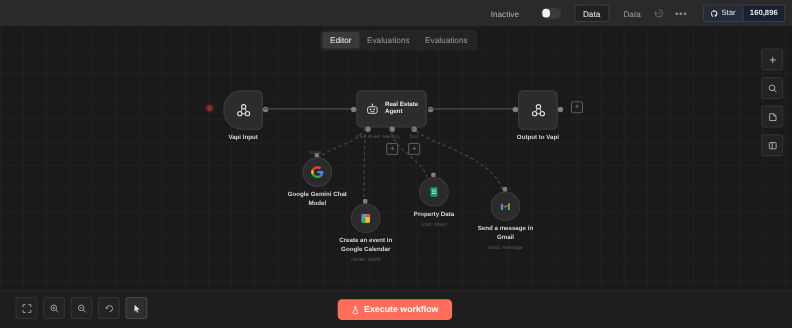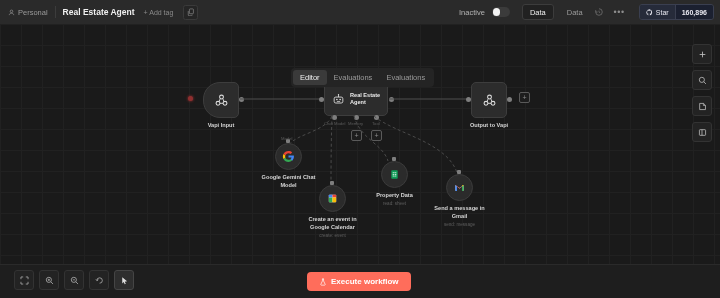--- a/index.html
+++ b/index.html
@@ -13,37 +13,37 @@
           display:flex;align-items:center;}
   .tb-left{display:flex;align-items:center;gap:0;padding-left:8px;height:24px;}
   .personal{display:flex;align-items:center;gap:3px;font-size:7.5px;color:#9a9a9a;}
   .person-ic{width:7px;height:7px;display:block;}
   .divider{width:1px;height:12px;background:#3c3c3c;margin:0 7px;}
   .wf-title{font-size:8.5px;color:#f0f0f0;font-weight:bold;}
   .addtag{font-size:7px;color:#8a8a8a;margin-left:9px;}
   .iconbtn{width:13px;height:13px;border:1px solid #3a3a3a;border-radius:2.5px;
            display:flex;align-items:center;justify-content:center;background:#252525;}
   .tb-right{margin-left:auto;display:flex;align-items:center;gap:0;padding-right:6px;height:24px;}
-  .inactive-lbl{font-size:7.5px;color:#b4b4b4;margin-right:7px;}
+  .inactive-lbl{font-size:7.5px;color:#b4b4b4;margin-right:20px;}
   .toggle{width:18px;height:9.5px;border-radius:6px;background:#3b3b3b;position:relative;}
   .toggle .knob{position:absolute;left:1px;top:1px;width:7.5px;height:7.5px;border-radius:50%;background:#f2f2f2;}
   .share{margin-left:12px;font-size:7.5px;color:#f0f0f0;border:1px solid #3c3c3c;
          border-radius:3px;padding:2.5px 7px;background:#212121;}
   .saved{margin-left:13px;font-size:7.5px;color:#9b9b9b;}
   .histbtn{margin-left:10px;width:12px;height:12px;display:flex;align-items:center;justify-content:center;opacity:.62;}
   .dots{margin-left:9px;font-size:9px;color:#8d8d8d;letter-spacing:.6px;}
   .starwrap{margin-left:14px;display:flex;align-items:stretch;border-radius:3px;overflow:hidden;
             border:1px solid #3a3f50;height:14px;}
   .star-l{display:flex;align-items:center;gap:3px;background:#262b3a;padding:0 6px;font-size:7px;color:#e8e8f0;}
   .star-r{display:flex;align-items:center;background:#1b2030;padding:0 6px;font-size:7px;color:#e8e8f0;
           border-left:1px solid #3a3f50;font-weight:bold;}
 
   
   .tabs{position:absolute;left:291px;top:27px;display:flex;gap:0;align-items:center;
-        background:#242424;border-radius:4px;padding:2px;z-index:5;margin-top:41px;}
+        background:#242424;border-radius:4px;padding:2px;z-index:5;}
   .tab{font-size:7.5px;color:#9a9a9a;padding:3px 7px;border-radius:3px;}
   .tab.active{background:#3a3a3a;color:#f2f2f2;}
 
   
   .canvas{position:absolute;left:0;top:24px;width:720px;height:274px;background:#1a1a1a;
           background-image:
             linear-gradient(to right,#212121 1px,transparent 1px),
             linear-gradient(to bottom,#212121 1px,transparent 1px);
           background-size:21px 21px;}
   .bottombar{position:absolute;left:0;bottom:0;width:720px;height:33px;background:#1e1e1e;
@@ -86,40 +86,20 @@
   .rbtn{width:18px;height:18px;border:1px solid #333;border-radius:3px;background:#232323;
         display:flex;align-items:center;justify-content:center;}
   svg{display:block;}
 </style>
 </head>
 <body>
 
 <div id="app">
 
   <div class="topbar">
-    <div class="tb-left">
-      <div class="personal">
-        <span class="person-ic">
-          <svg viewBox="0 0 12 12" width="7" height="7">
-              <circle cx="6" cy="4" r="2.2" fill="none" stroke="#9a9a9a" stroke-width="1.1"></circle>
-              <path d="M2.2 10.5c0-2.2 1.7-3.3 3.8-3.3s3.8 1.1 3.8 3.3" fill="none" stroke="#9a9a9a" stroke-width="1.1"></path>
-            </svg>
-        </span>
-        <span>Personal</span>
-      </div>
-      <div class="divider"></div>
-      <div class="wf-title">Real Estate Agent</div>
-      <div class="addtag">+ Add tag</div>
-      <div class="iconbtn" style="margin-left:10px;">
-        <svg viewBox="0 0 14 14" width="8" height="8">
-            <rect x="4.2" y="1.6" width="7" height="8.4" rx="1.2" fill="none" stroke="#9d9d9d" stroke-width="1"></rect>
-            <path d="M9 11.6v.8a1.2 1.2 0 0 1-1.2 1.2H3.4A1.2 1.2 0 0 1 2.2 12.4V5.2" fill="none" stroke="#9d9d9d" stroke-width="1"></path>
-          </svg>
-      </div>
-    </div>
 
     <div class="tb-right">
       <span class="inactive-lbl">Inactive</span>
       <div class="toggle">
           <div class="knob"></div>
         </div>
       <div class="share">Data</div>
       <div class="saved">Data</div>
       <div class="histbtn">
         <svg viewBox="0 0 14 14" width="10" height="10">

